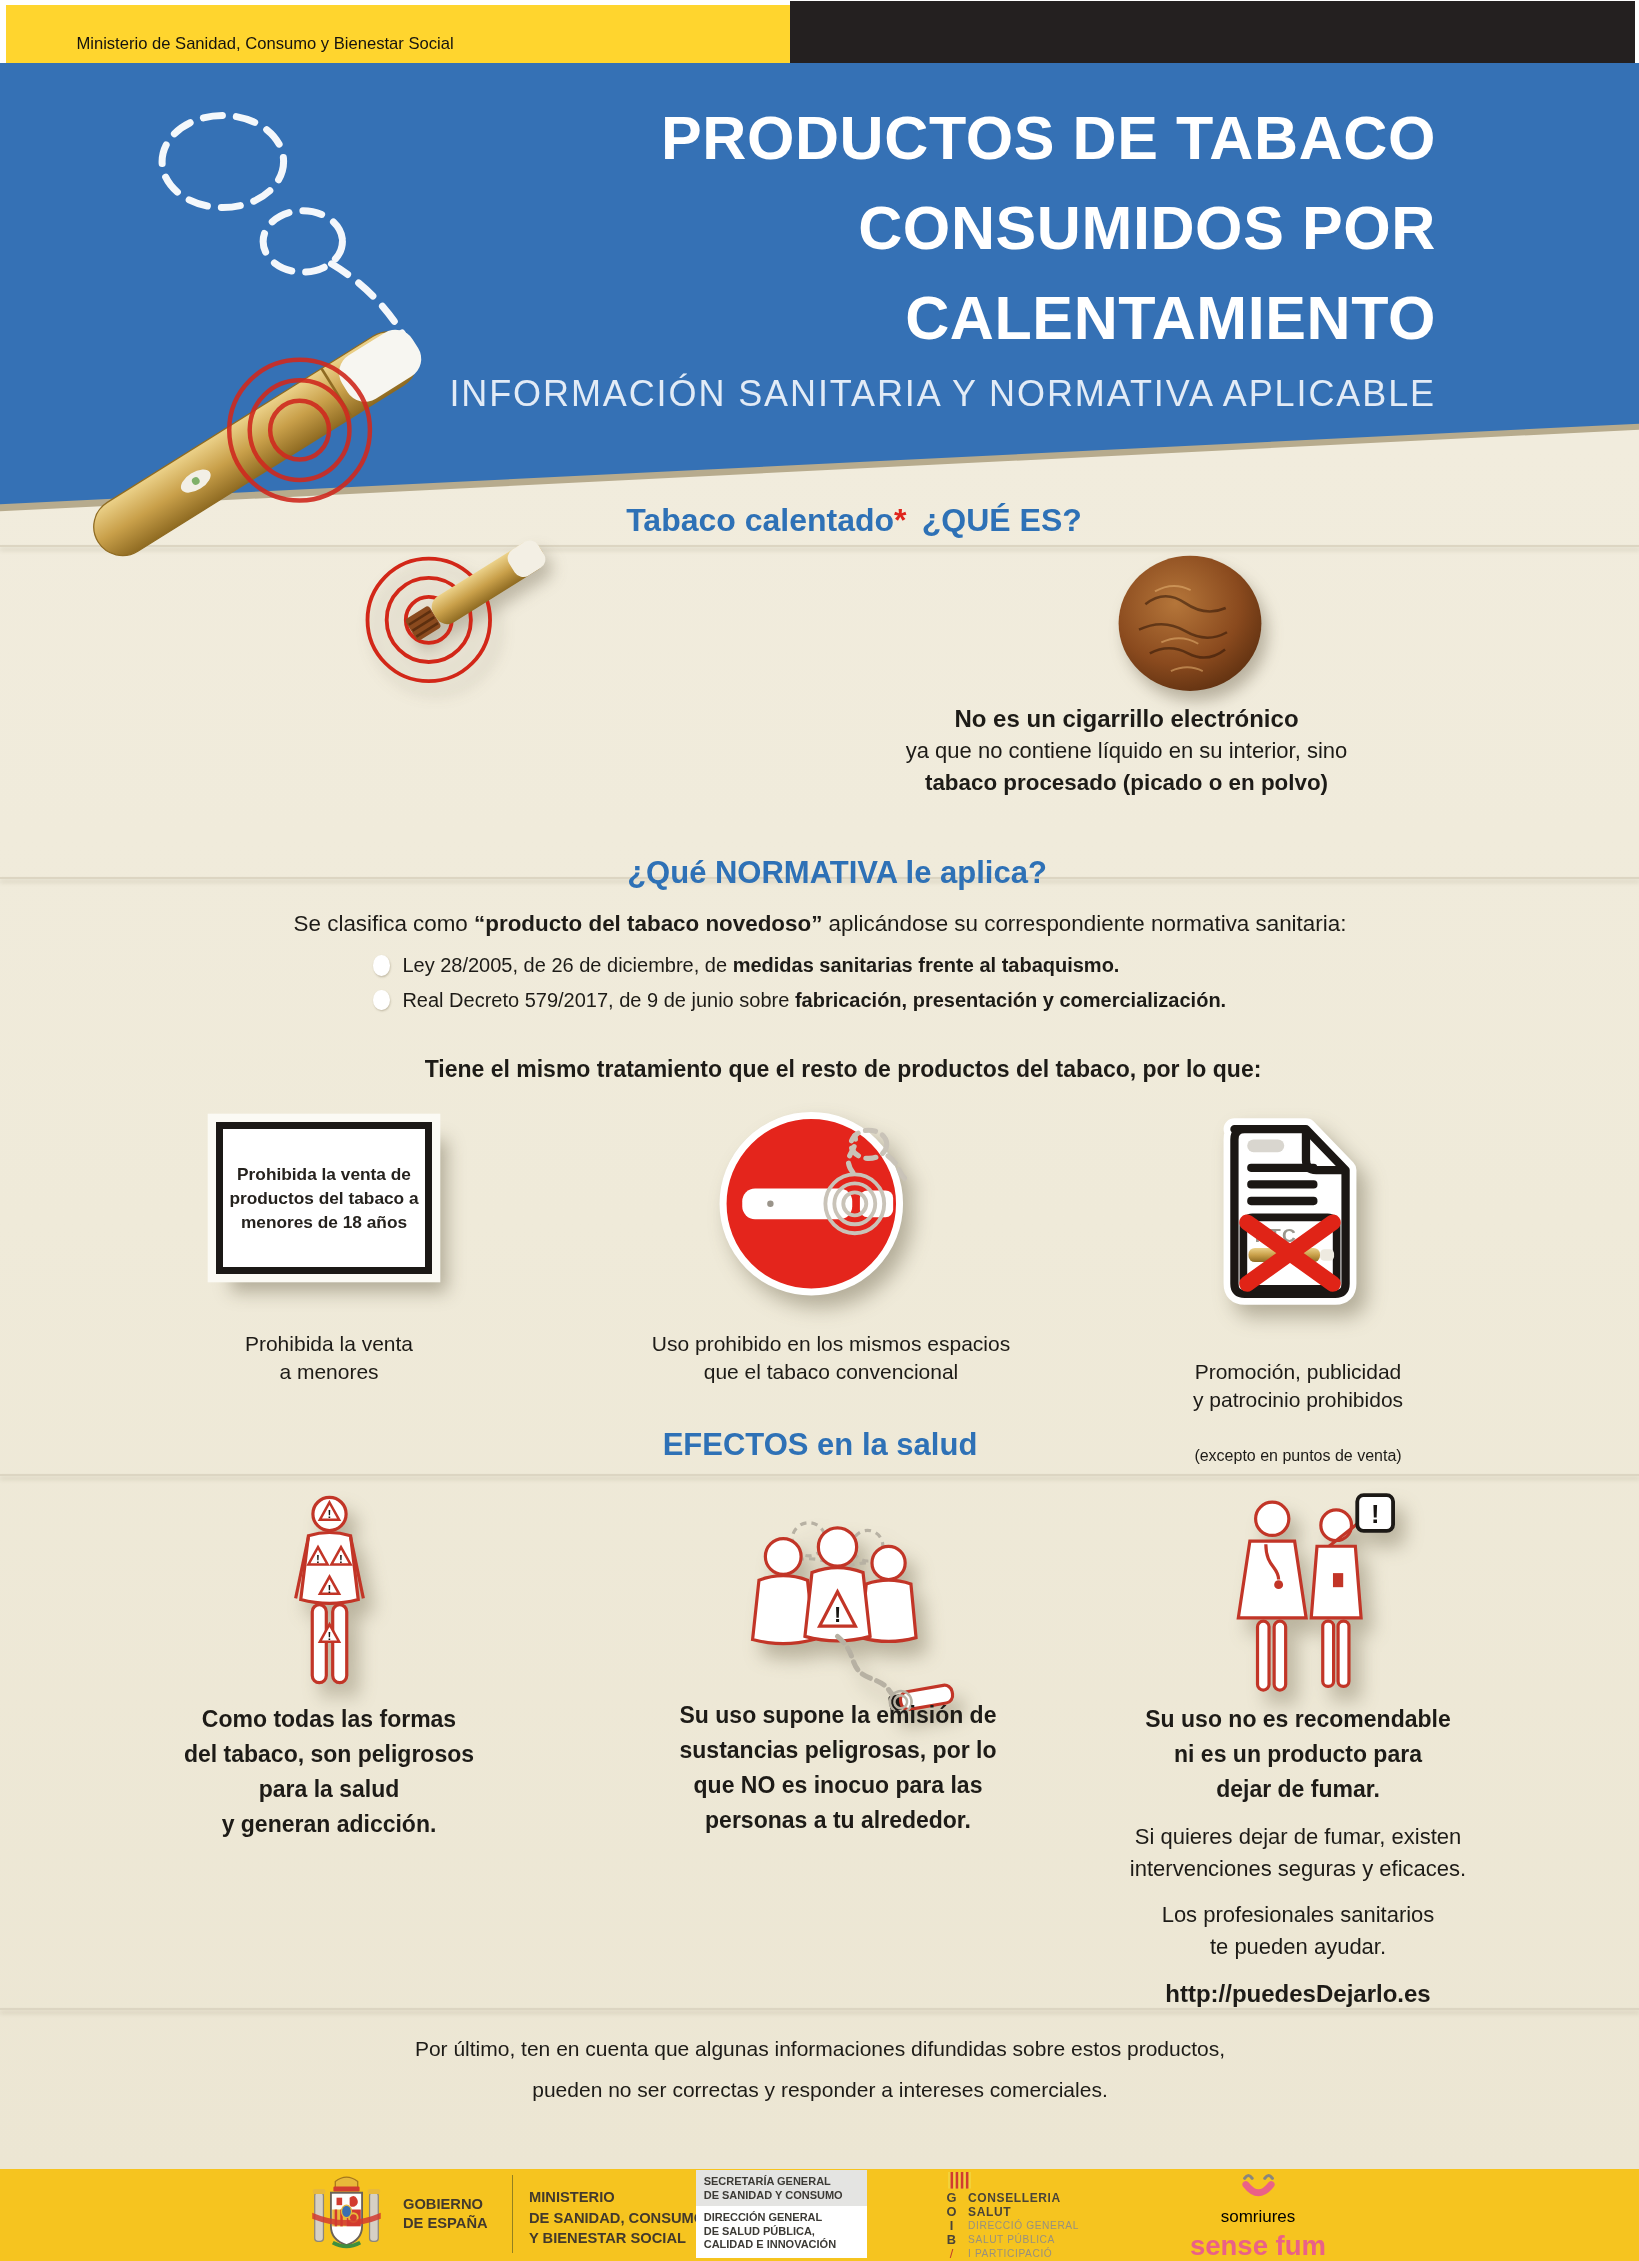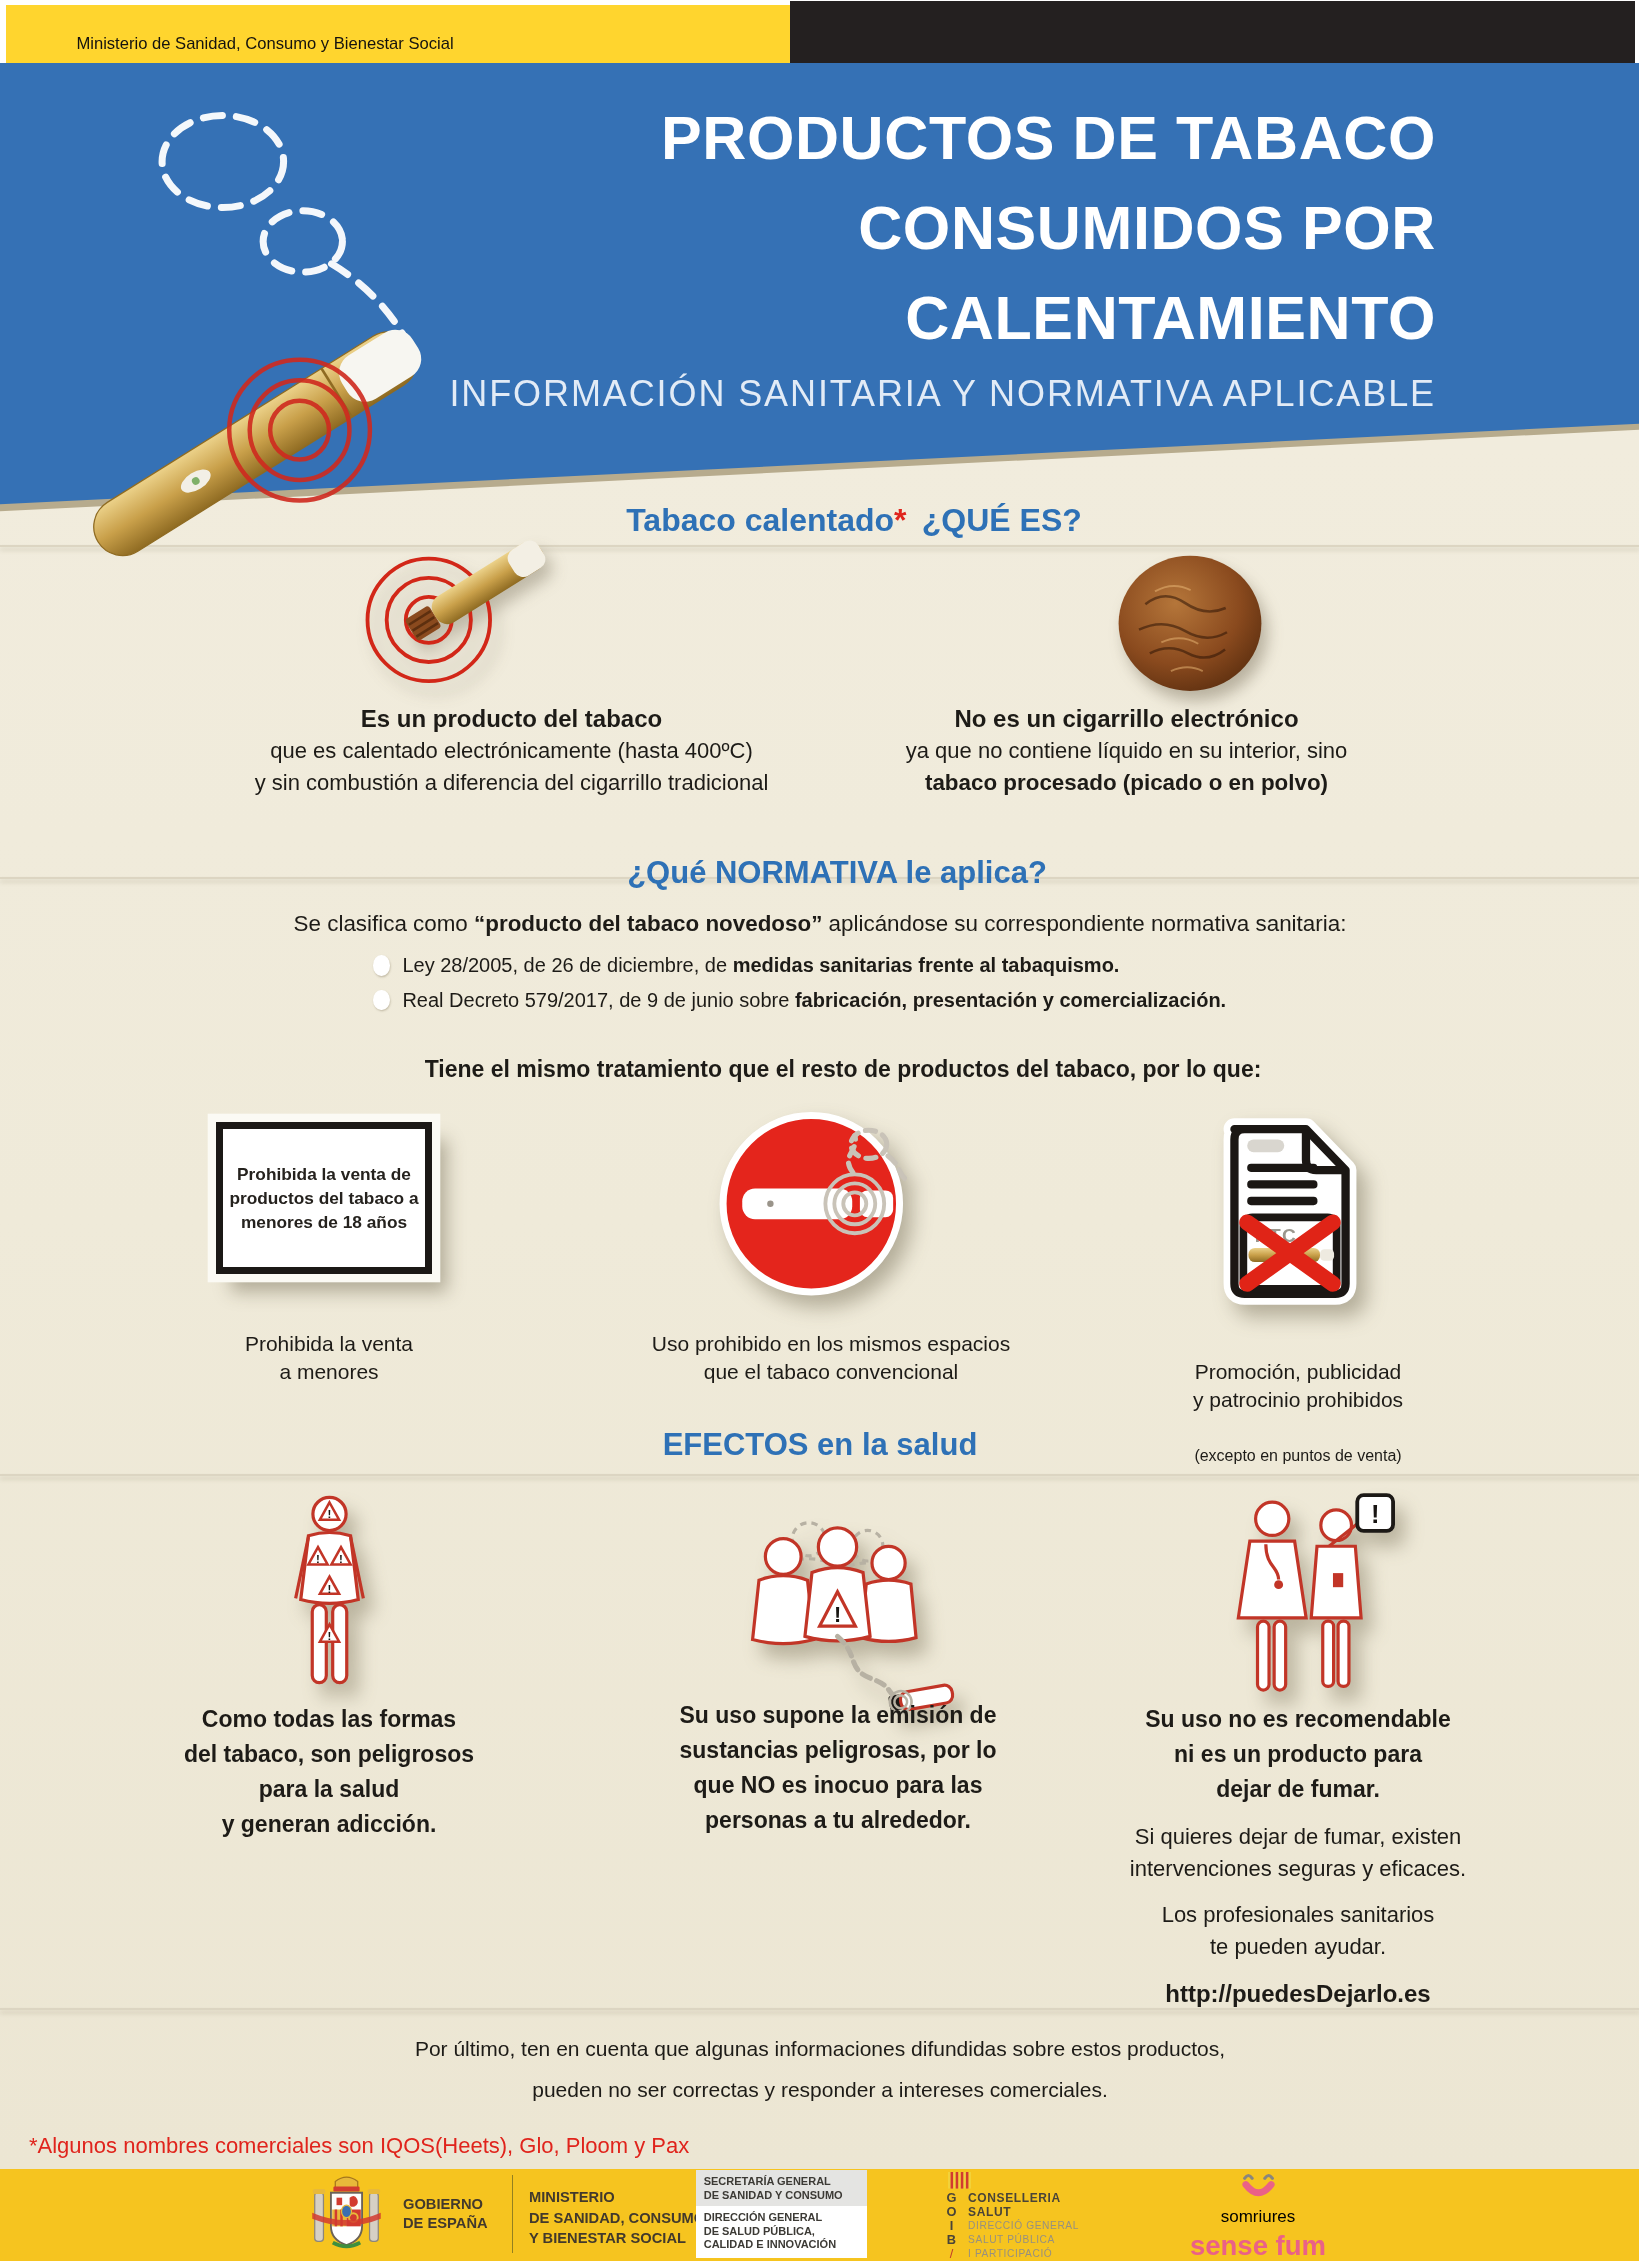--- a/index.html
+++ b/index.html
@@ -190,25 +190,20 @@
       <path d="M45 125 q 38 -18 72 2 t 66 2"></path>
       <path d="M62 162 q 30 -16 60 0 t 58 -6"></path>
     </g>
     <g stroke="rgba(235,185,120,.5)" stroke-width="3" fill="none">
       <path d="M70 65 q 28 -16 56 -2"></path>
         <path d="M80 145 q 30 -14 58 2"></path>
         <path d="M95 190 q 26 -12 50 0"></path>
     </g>
   </svg>
 
-  <div class="quees-col quees-left">
-    <div class="lead">Es un producto del tabaco</div>
-    <div class="bodytxt">que es calentado electrónicamente (hasta 400ºC)
-y sin combustión a diferencia del cigarrillo tradicional</div>
-  </div>
   <div class="quees-col quees-right">
     <div class="lead">No es un cigarrillo electrónico</div>
     <div class="bodytxt">ya que no contiene líquido en su interior, sino</div>
     <div class="lead" style="font-size:22.4px;">tabaco procesado (picado o en polvo)</div>
   </div>
 
   <h2 class="sec-heading norm-heading" style="margin:17px;">¿Qué NORMATIVA le aplica?</h2>
   <div class="divider div2"></div>
 
   <div class="norm-intro">
@@ -378,21 +373,20 @@
     <div class="eff-p">Si quieres dejar de fumar, existen
 intervenciones seguras y eficaces.</div>
     <div class="eff-p">Los profesionales sanitarios
 te pueden ayudar.</div>
     <div class="eff-link">http://puedesDejarlo.es</div>
   </div>
 
   <div class="divider div4"></div>
   <div class="closing-note">Por último, ten en cuenta que algunas informaciones difundidas sobre estos productos,
 pueden no ser correctas y responder a intereses comerciales.</div>
-  <div class="footnote">*Algunos nombres comerciales son IQOS(Heets), Glo, Ploom y Pax</div>
 
   <div class="footer">
     <svg class="escudo" viewBox="0 0 130 130">
       <rect x="14" y="30" width="14" height="78" rx="5" fill="#d6d0c4" stroke="#8d867a" stroke-width="2"></rect>
       <rect x="102" y="30" width="14" height="78" rx="5" fill="#d6d0c4" stroke="#8d867a" stroke-width="2"></rect>
       <rect x="11" y="24" width="20" height="8" rx="3" fill="#e8b93a"></rect>
       <rect x="99" y="24" width="20" height="8" rx="3" fill="#e8b93a"></rect>
       <path d="M47 12 q18 -14 36 0 l0 10 h-36 z" fill="#e8b93a" stroke="#a4761c" stroke-width="2"></path>
       <rect x="44" y="20" width="42" height="8" rx="2" fill="#d23b2f"></rect>
       <path d="M40 30 h50 v54 q0 22 -25 30 q-25 -8 -25 -30 z" fill="#ffffff" stroke="#6b6257" stroke-width="3"></path>

